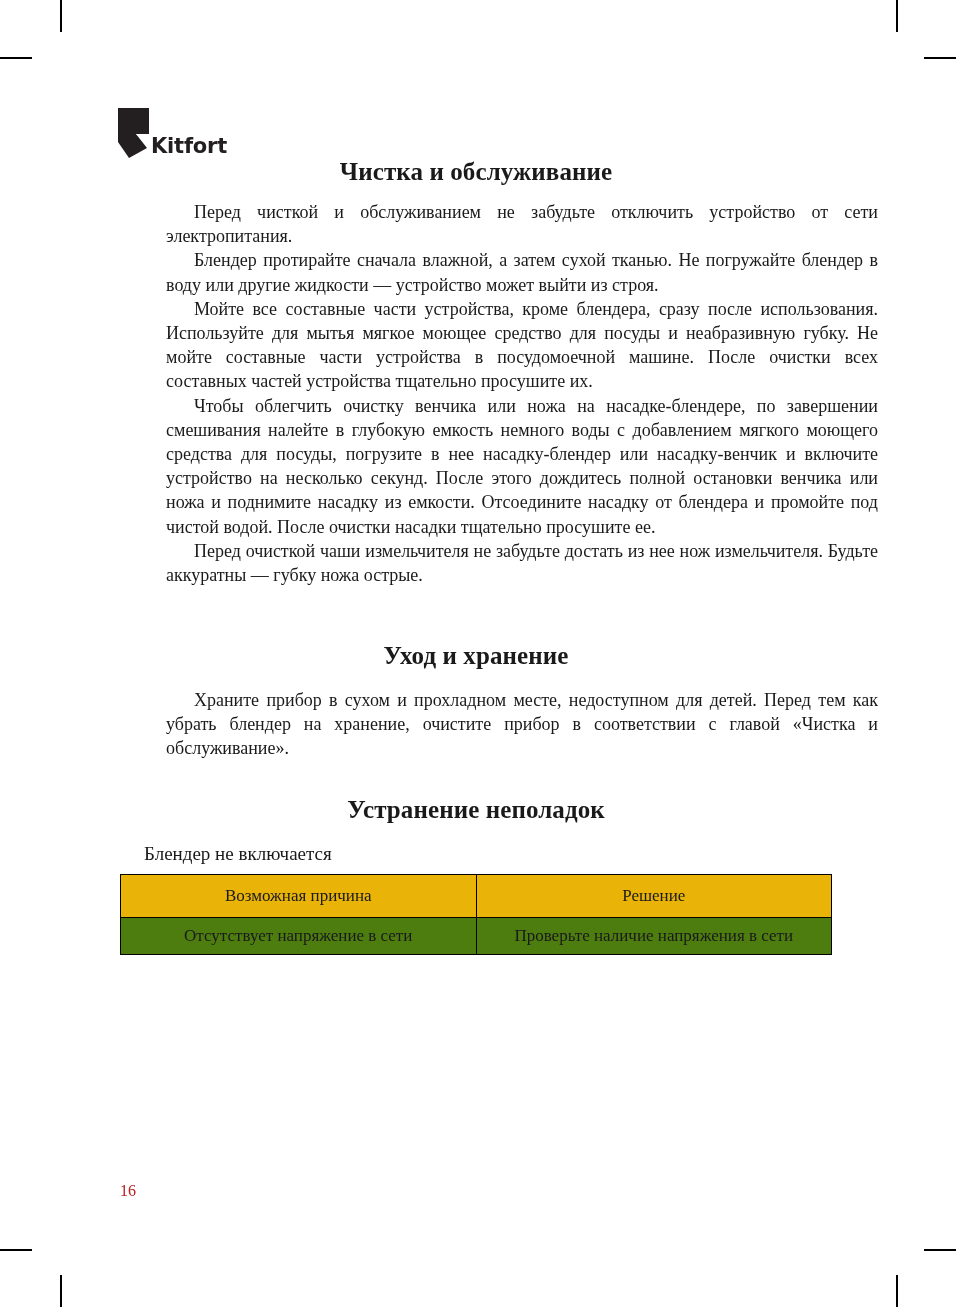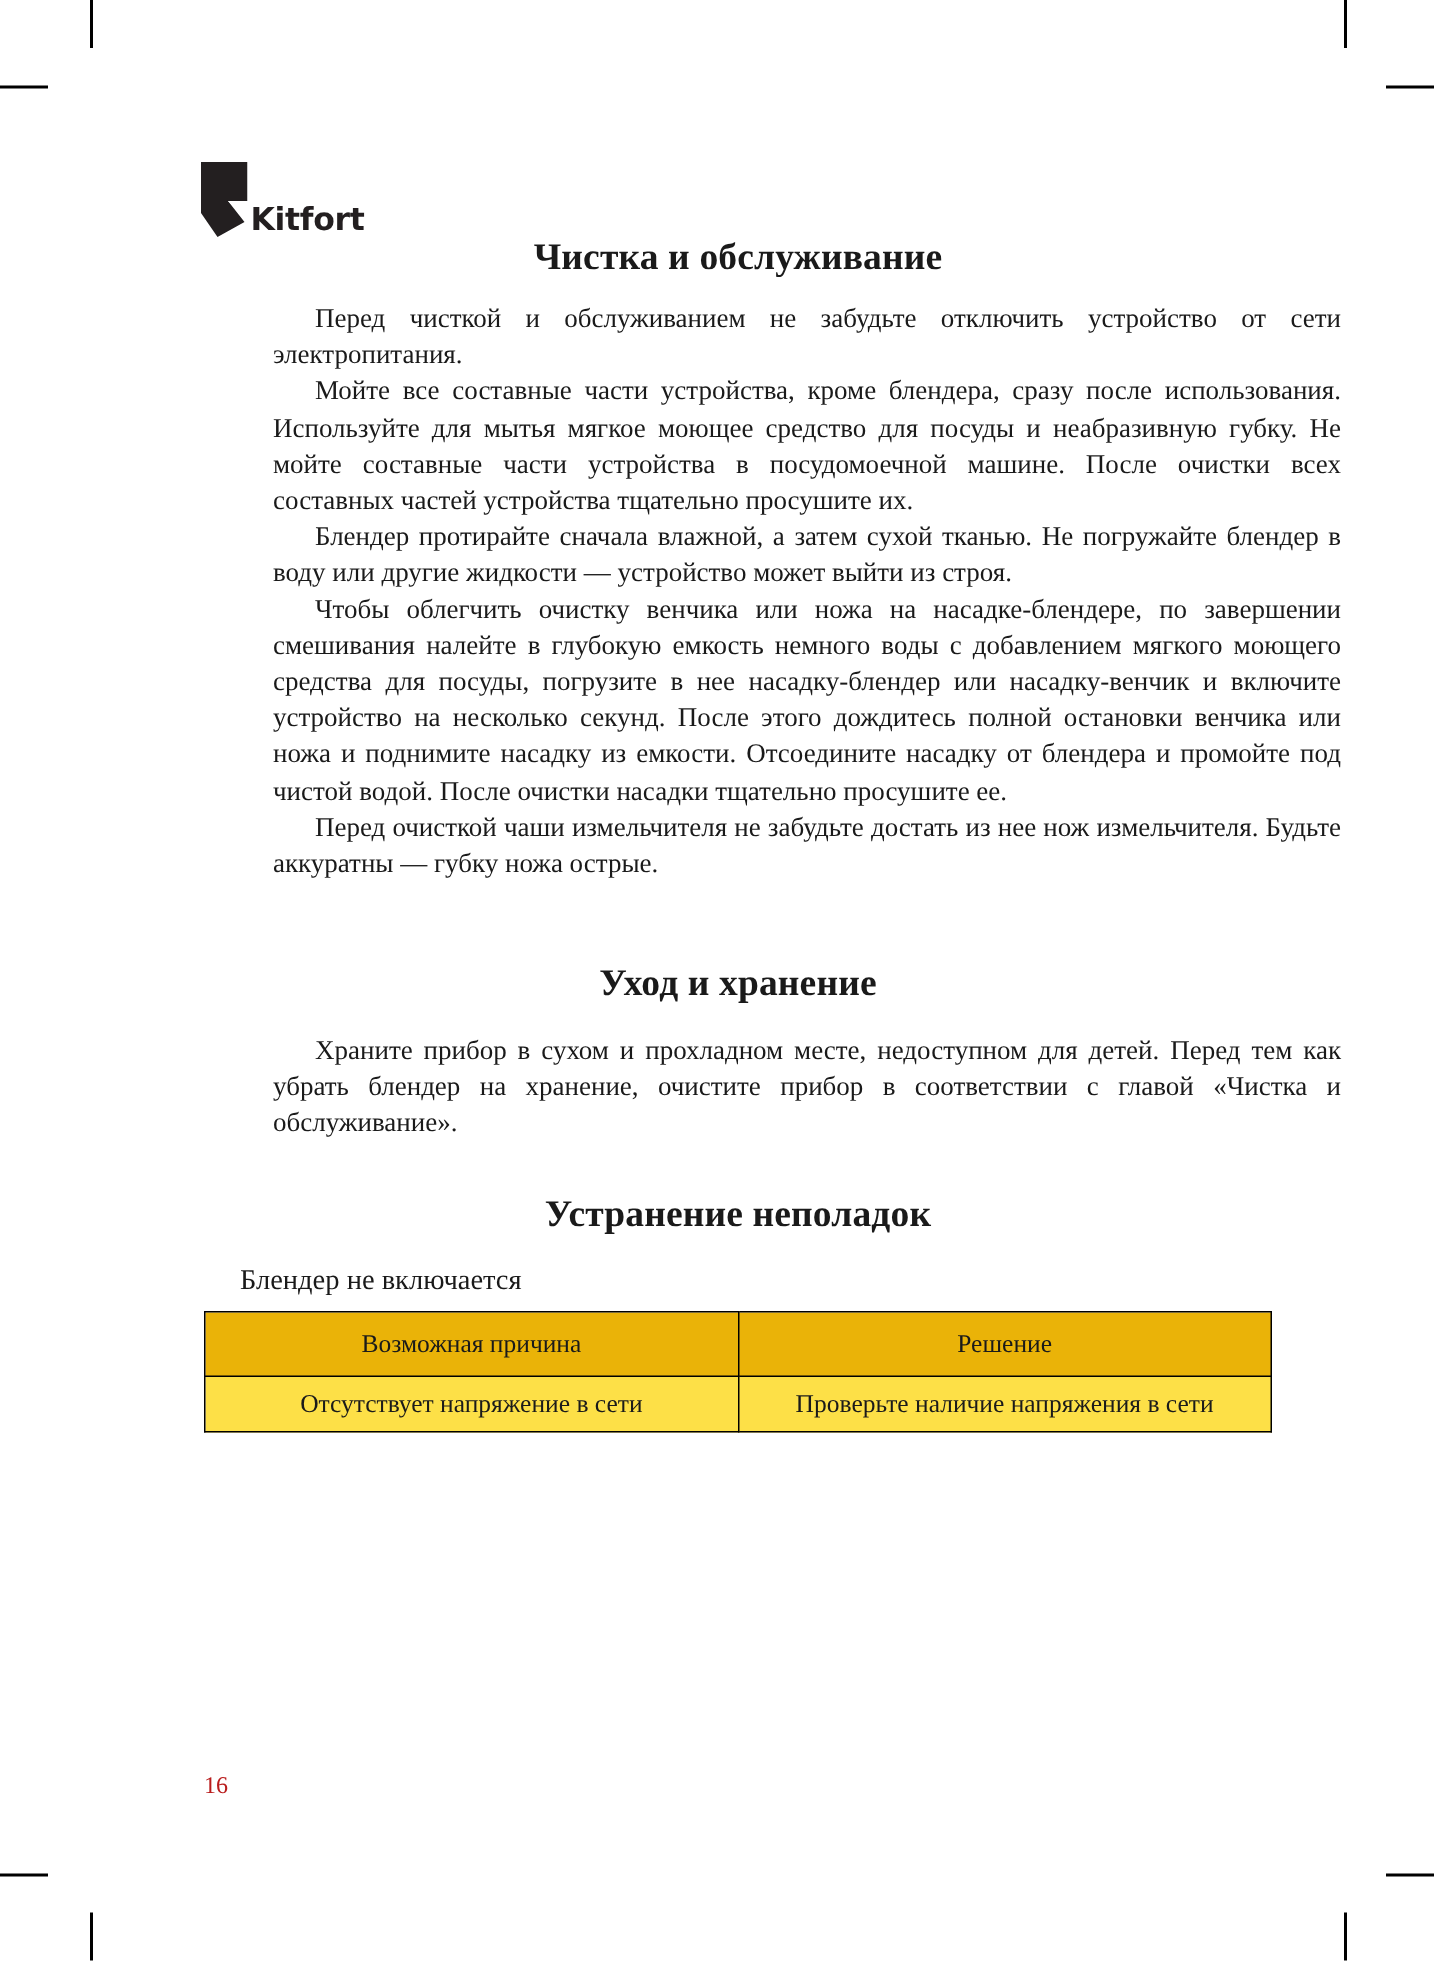--- a/index.html
+++ b/index.html
@@ -29,21 +29,21 @@
   .cm-bot-left-v    { left: 60px;  top: 1275px; height: 32px; }
   .cm-bot-right-v   { left: 896px; top: 1275px; height: 32px; }
   .cm-left-top-h    { left: 0;     top: 57px;  width: 32px; }
   .cm-right-top-h   { left: 924px; top: 57px;  width: 32px; }
   .cm-left-bot-h    { left: 0;     top: 1249px; width: 32px; }
   .cm-right-bot-h   { left: 924px; top: 1249px; width: 32px; }
 
   
   .page {
     position: absolute;
-    left: 136px;
+    left: 120px;
     top: 0;
     width: 712px;
     height: 1307px;
   }
 
   
   .logo {
     position: absolute;
     left: -2px;
     top: 108px;
@@ -121,21 +121,21 @@
     text-align: center;
     font-weight: normal;
     vertical-align: middle;
   }
   .tbl thead th {
     background: #eab308;
     height: 38px;
     padding: 2px 6px;
   }
   .tbl tbody td {
-    background: #fde047;
+    background: #4d7c0f;
     height: 32px;
     padding: 2px 6px;
   }
 
   
   .page-number {
     position: absolute;
     left: 0;
     top: 1182px;
     font-size: 16px;
@@ -162,22 +162,22 @@
         <path d="M0 0 L31 0 L31 26 L18 26 L29 40 L11 50 L0 34 Z" fill="#231f20"></path>
         <path d="M18 26 L31 26 L31 28 L20 28 Z" fill="#ffffff"></path>
       </svg>
     </span>
     <span class="logo-word">Kitfort</span>
   </div>
 
   <h1 class="section-title h-clean">Чистка и обслуживание</h1>
   <div class="body-block b-clean">
     <p>Перед чисткой и обслуживанием не забудьте отключить устройство от сети электропитания.</p>
+    <p>Блендер протирайте сначала влажной, а затем сухой тканью. Не погружайте блендер в воду или другие жидкости — устройство может выйти из строя.</p>
     <p>Мойте все составные части устройства, кроме блендера, сразу после использования. Используйте для мытья мягкое моющее средство для посуды и неабразивную губку. Не мойте составные части устройства в посудомоечной машине. После очистки всех составных частей устройства тщательно просушите их.</p>
-    <p>Блендер протирайте сначала влажной, а затем сухой тканью. Не погружайте блендер в воду или другие жидкости — устройство может выйти из строя.</p>
     <p>Чтобы облегчить очистку венчика или ножа на насадке-блендере, по завершении смешивания налейте в глубокую емкость немного воды с добавлением мягкого моющего средства для посуды, погрузите в нее насадку-блендер или насадку-венчик и включите устройство на несколько секунд. После этого дождитесь полной остановки венчика или ножа и поднимите насадку из емкости. Отсоедините насадку от блендера и промойте под чистой водой. После очистки насадки тщательно просушите ее.</p>
     <p>Перед очисткой чаши измельчителя не забудьте достать из нее нож измельчителя. Будьте аккуратны — губку ножа острые.</p>
   </div>
 
   <h1 class="section-title h-care">Уход и хранение</h1>
   <div class="body-block b-care">
     <p>Храните прибор в сухом и прохладном месте, недоступном для детей. Перед тем как убрать блендер на хранение, очистите прибор в соответствии с главой «Чистка и обслуживание».</p>
   </div>
 
   <h1 class="section-title h-trouble">Устранение неполадок</h1>

